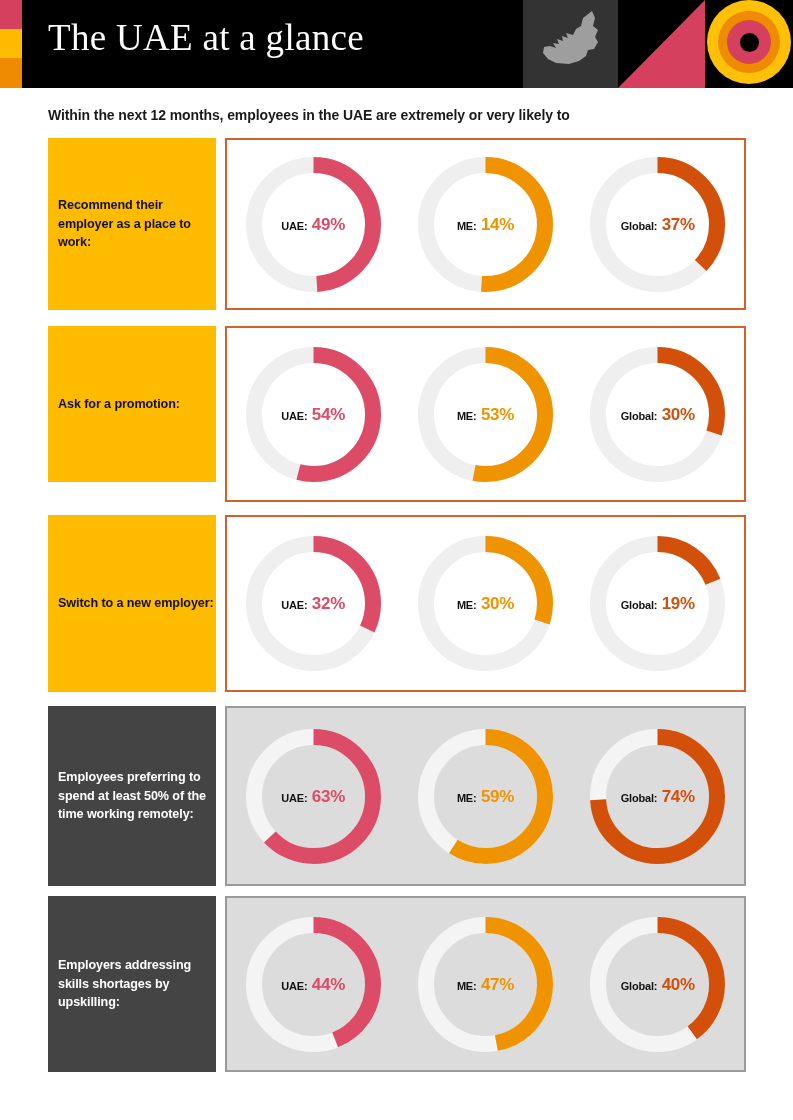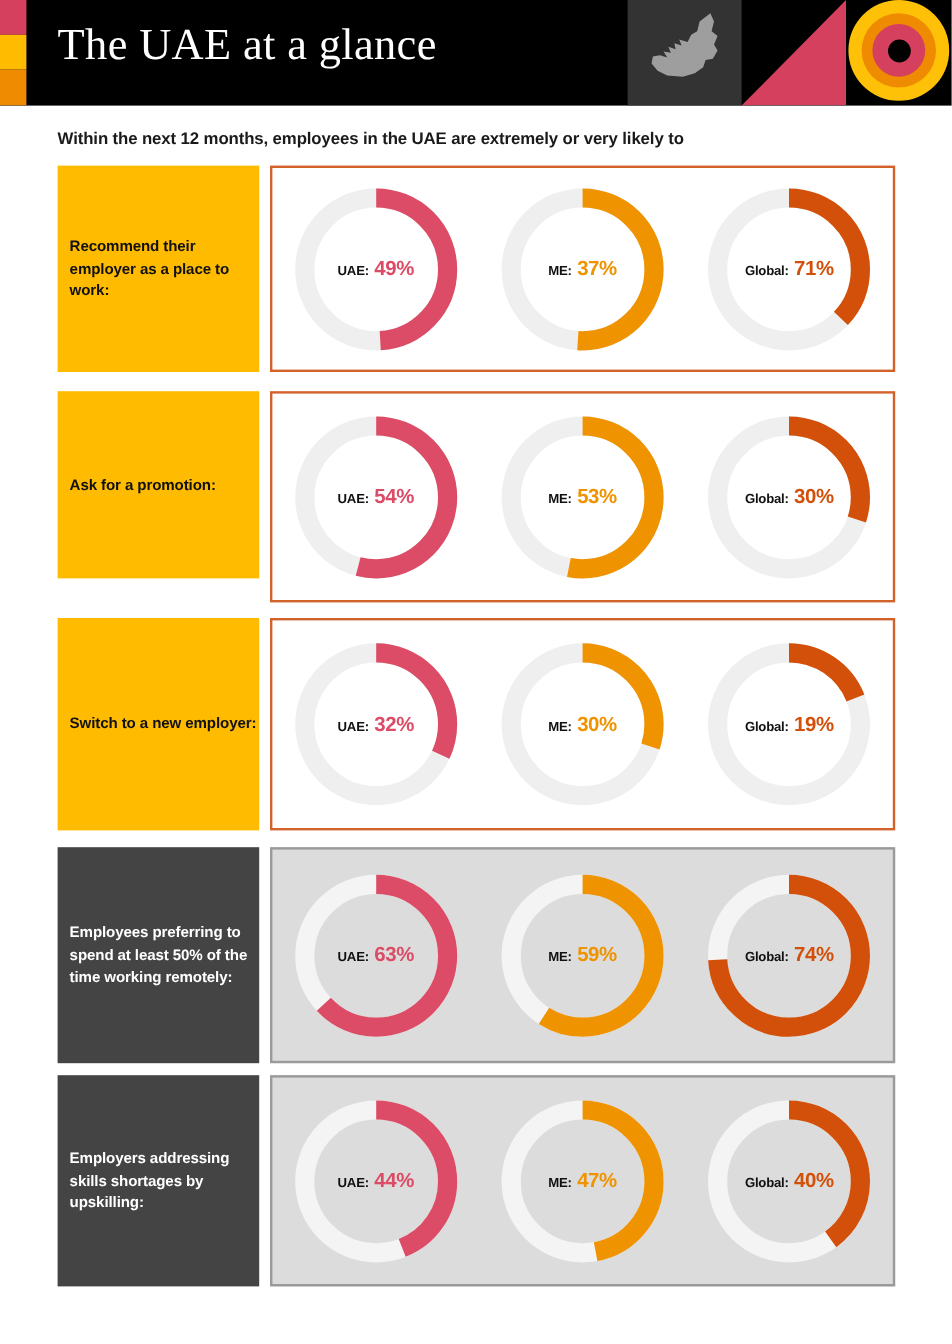--- a/index.html
+++ b/index.html
@@ -239,28 +239,28 @@
             <circle cx="68.5" cy="68.5" r="59.5" fill="none" stroke="#EFEFEF" stroke-width="16"></circle>
             <circle cx="68.5" cy="68.5" r="59.5" fill="none" stroke="#DC4C66" stroke-width="16" stroke-dasharray="183.18626763082082 190.66325814636454" transform="rotate(-90 68.5 68.5)"></circle>
           </svg>
           <div class="donut-center"><span class="donut-region">UAE:</span> <span class="donut-value" style="color: rgb(220, 76, 102);">49%</span></div>
         </div>
         <div class="donut-wrap">
           <svg width="137" height="137" viewBox="0 0 137 137">
             <circle cx="68.5" cy="68.5" r="59.5" fill="none" stroke="#EFEFEF" stroke-width="16"></circle>
             <circle cx="68.5" cy="68.5" r="59.5" fill="none" stroke="#EF9300" stroke-width="16" stroke-dasharray="190.66325814636454 183.18626763082082" transform="rotate(-90 68.5 68.5)"></circle>
           </svg>
-          <div class="donut-center"><span class="donut-region">ME:</span> <span class="donut-value" style="color: rgb(239, 147, 0);">37%</span></div>
+          <div class="donut-center"><span class="donut-region">ME:</span> <span class="donut-value" style="color: rgb(239, 147, 0);">14%</span></div>
         </div>
         <div class="donut-wrap">
           <svg width="137" height="137" viewBox="0 0 137 137">
             <circle cx="68.5" cy="68.5" r="59.5" fill="none" stroke="#EFEFEF" stroke-width="16"></circle>
             <circle cx="68.5" cy="68.5" r="59.5" fill="none" stroke="#D2500A" stroke-width="16" stroke-dasharray="138.3243245375586 235.52520123962677" transform="rotate(-90 68.5 68.5)"></circle>
           </svg>
-          <div class="donut-center"><span class="donut-region">Global:</span> <span class="donut-value" style="color: rgb(210, 80, 10);">71%</span></div>
+          <div class="donut-center"><span class="donut-region">Global:</span> <span class="donut-value" style="color: rgb(210, 80, 10);">37%</span></div>
         </div>
       </div>
     </div>
     <div class="row" style="top: 326px; height: 176px;">
       <div class="label-panel yellow" style="height: 156px;">
         <div class="label-text">Ask for a promotion:</div>
       </div>
       <div class="chart-panel light" style="height: 176px;">
         <div class="donut-wrap">
           <svg width="137" height="137" viewBox="0 0 137 137">

